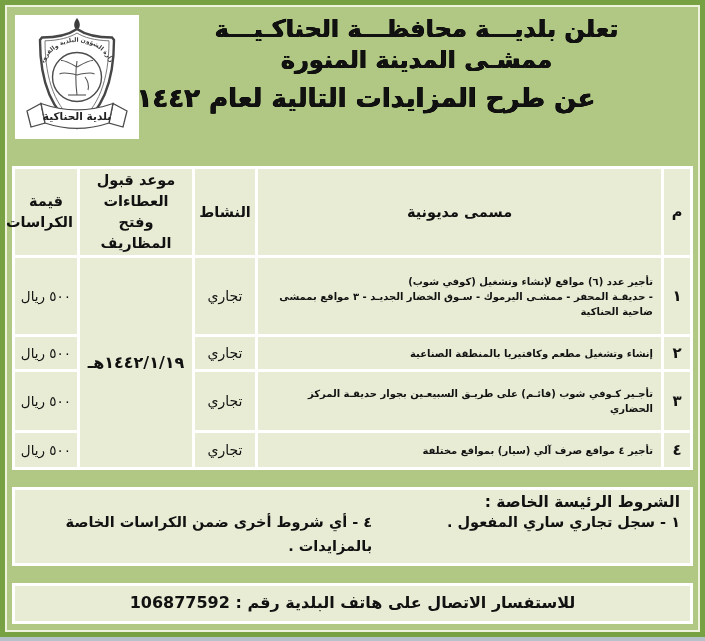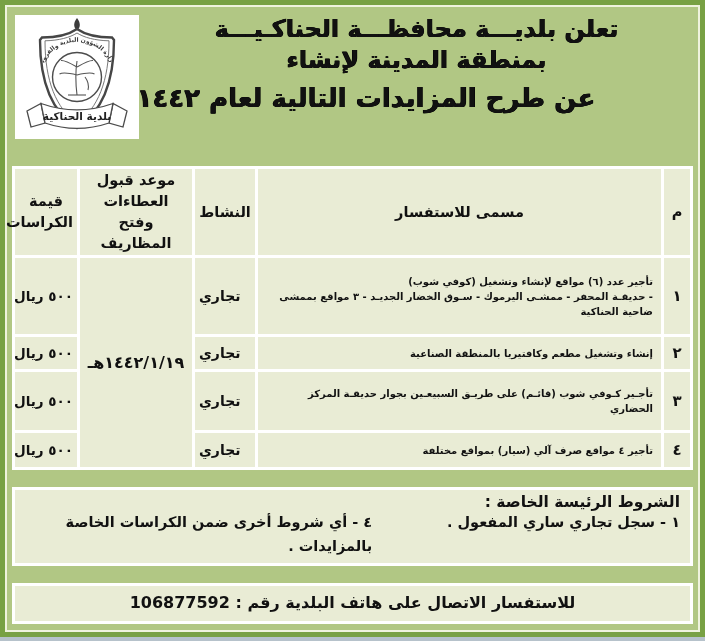--- a/index.html
+++ b/index.html
@@ -41,23 +41,23 @@
   .c-act  { width:60px; }
   .c-date { width:112px; }
   .c-price{ width:62px; }
   th, td { background:#e9ecd5; vertical-align:middle; padding:1px 4px; }
   th { font-size:14.5px; font-weight:bold; text-align:center; line-height:1.45; }
   .pre { white-space:pre-line; }
   tr.hrow { height:52px; }
   tr.r1 { height:76px; } tr.r2 { height:32px; } tr.r3 { height:58px; } tr.r4 { height:34px; }
   td.no    { font-size:15px; font-weight:bold; text-align:center; }
   td.name  { font-size:10px; font-weight:bold; text-align:right; padding:2px 8px; line-height:1.5; }
-  td.act   { font-size:14px; font-weight:bold; text-align:left; }
+  td.act   { font-size:14px; font-weight:normal; text-align:center; }
   td.date  { font-size:16px; font-weight:bold; text-align:center; white-space:nowrap; }
-  td.price { font-size:13.5px; font-weight:bold; text-align:center; white-space:nowrap;margin-left:29px; }
+  td.price { font-size:13.5px; font-weight:normal; text-align:center; white-space:nowrap;margin-left:29px; }
 
   
   .box { margin-top:17px; background:#e9ecd5; border:3px solid #ffffff; }
   .cond { padding:3px 10px 5px 10px; }
   .cond-title { font-size:15.5px; font-weight:bold; }
   .cond-grid { display:grid; grid-template-columns:47% 53%; direction:rtl; }
   .cond-item { font-size:14.5px; font-weight:bold; line-height:1.62; }
   .contact { padding:5px 8px 7px 8px; text-align:center; }
   .contact-line { font-size:16px; font-weight:bold; line-height:1.45; }
 
@@ -100,37 +100,37 @@
           <g>
             <path d="M12 96 L26 88.5 L30 108 L16 112 Z" fill="#ffffff" stroke="#4c4c4c" stroke-width="1.3"></path>
             <path d="M112 96 L98 88.5 L94 108 L108 112 Z" fill="#ffffff" stroke="#4c4c4c" stroke-width="1.3"></path>
             <path d="M26 88.5 C50 97 74 97 98 88.5 L94 108 C72 115.5 52 115.5 30 108 Z" fill="#ffffff" stroke="#4c4c4c" stroke-width="1.3"></path>
             <text x="62" y="104.5" font-size="10.5" font-weight="bold" fill="#222" text-anchor="middle">بلدية الحناكية</text>
           </g>
         </svg>
       </div>
       <div class="titles">
         <div class="t1">تعلن بلديـــة محافظـــة الحناكـيـــة</div>
-        <div class="t1">بمنطقة المدينة لإنشاء</div>
+        <div class="t1">ممشـى المدينة المنورة</div>
       </div>
       <div class="t3">عن طرح المزايدات التالية لعام ١٤٤٢هـ</div>
     </div>
 
     <table class="auctions">
       <colgroup>
         <col class="c-no">
           <col class="c-name">
           <col class="c-act">
           <col class="c-date">
           <col class="c-price">
       </colgroup>
       <thead>
         <tr class="hrow">
           <th>م</th>
-          <th>مسمى للاستفسار</th>
+          <th>مسمى مديونية</th>
           <th>النشاط</th>
           <th class="pre">موعد قبول العطاءات
 وفتح المظاريف</th>
           <th class="pre">قيمة
 الكراسات</th>
         </tr>
       </thead>
       <tbody>
         <tr class="r1">
           <td class="no">١</td>

